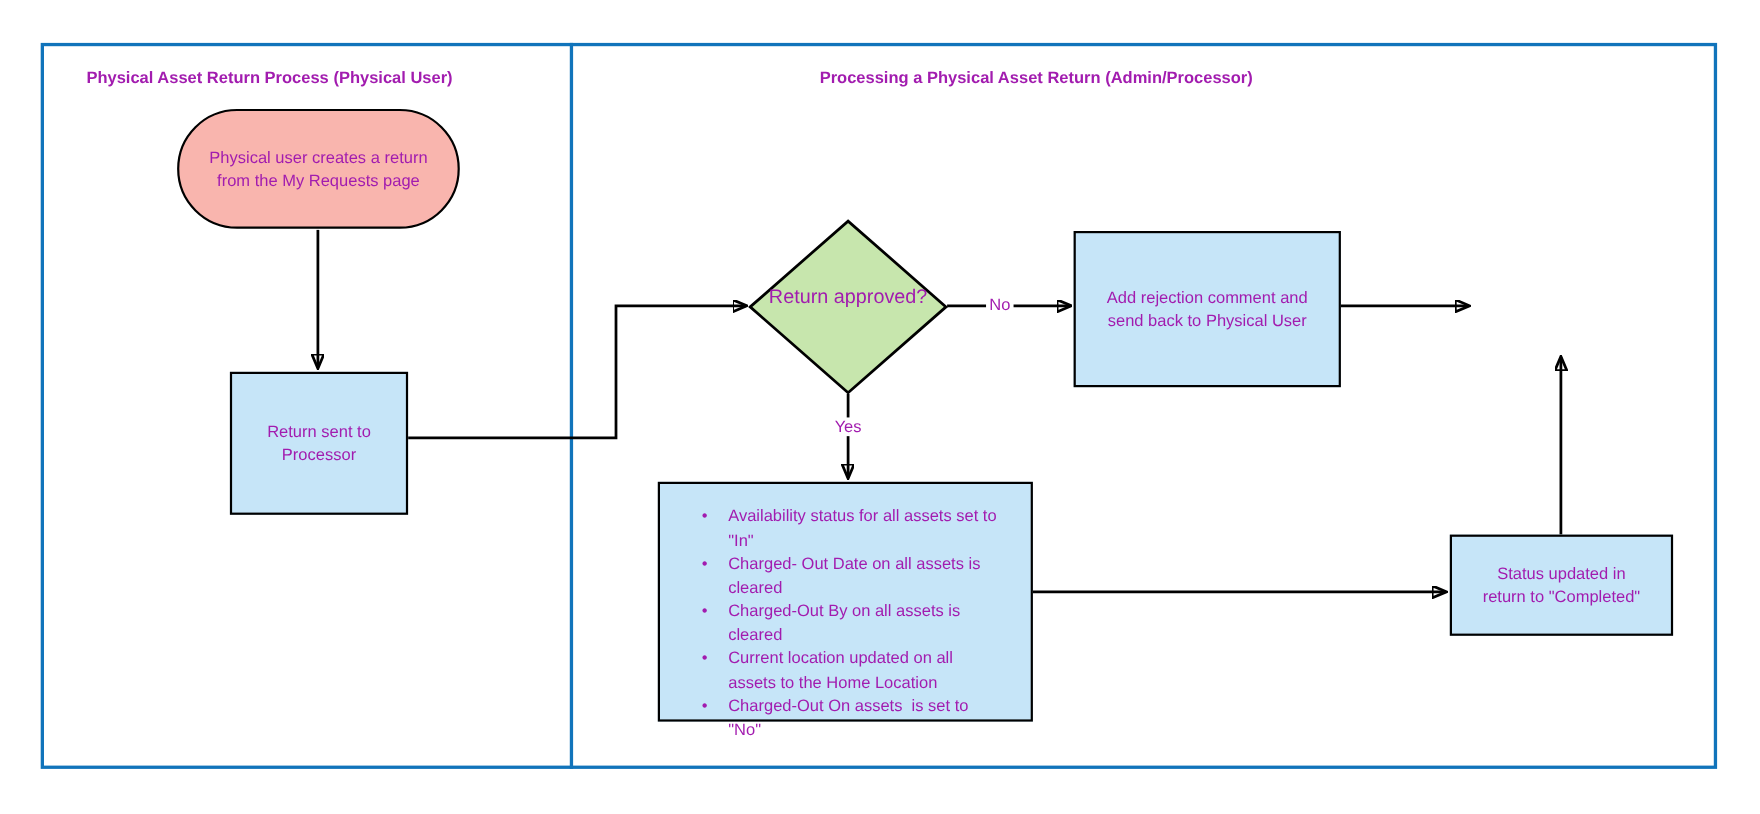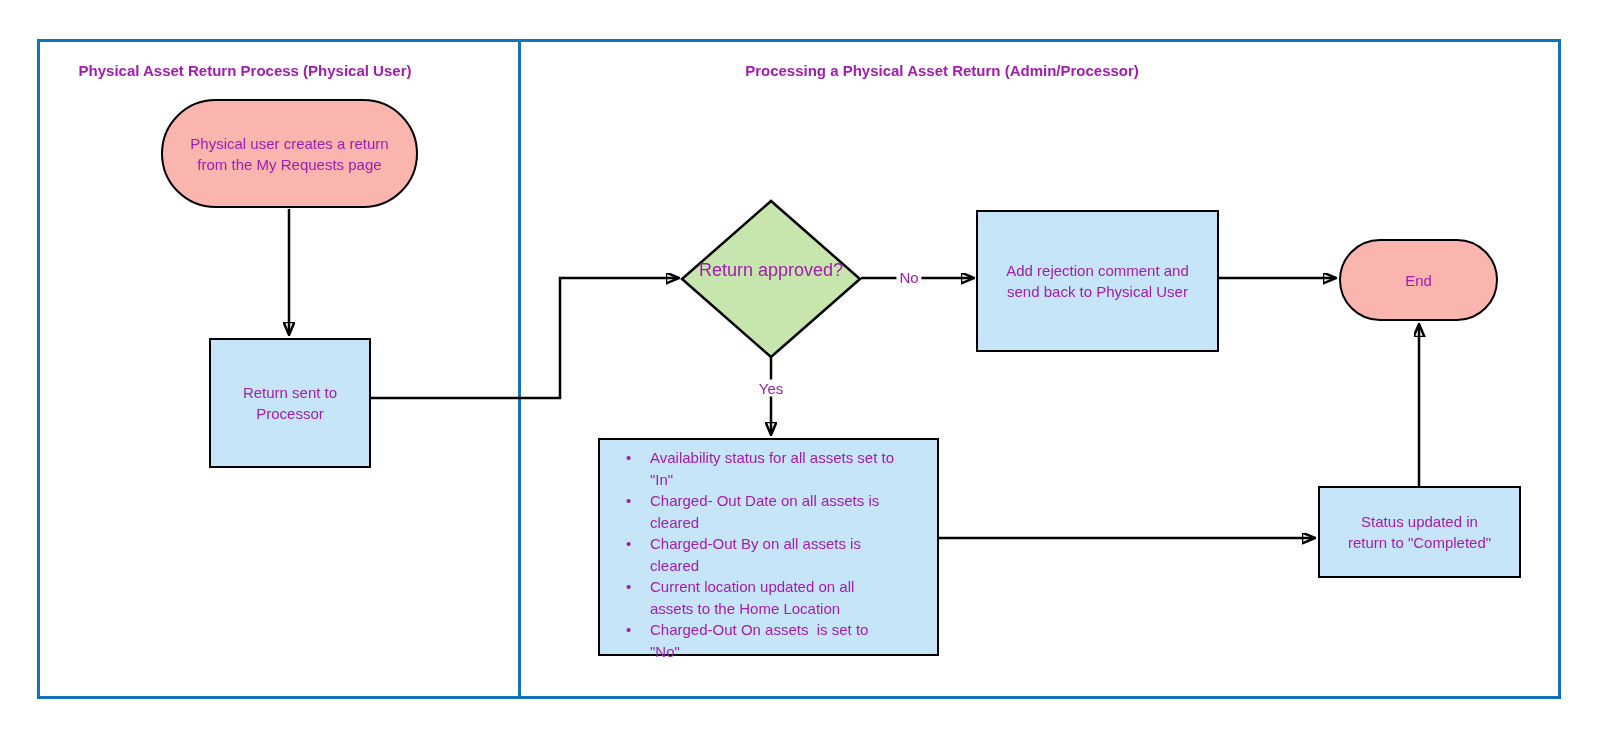--- a/index.html
+++ b/index.html
@@ -27,21 +27,21 @@
   .start-pill{left:161px;top:99px;width:257px;height:109px;border-radius:55px;padding:18px 12px;}
   .return-box{left:209px;top:338px;width:162px;height:130px;}
   .reject-box{left:976px;top:210px;width:243px;height:142px;padding:12px 6px;}
   .end-pill{left:1339px;top:239px;width:159px;height:82px;border-radius:41px;}
   .status-box{left:1318px;top:486px;width:203px;height:92px;padding:0 18px;}
 
   
   .actions-box{left:598px;top:438px;width:341px;height:218px;
                box-sizing:border-box;border:2.5px solid var(--stroke,#000);
                background:var(--process-fill,#C6E5F8);padding:7px 6px 0 0;}
-  .actions-box ul{margin:0;padding:0;list-style:none;}
+  .actions-box ul{margin:12px;padding:0;list-style:none;}
   .actions-box li{position:relative;padding-left:50px;font-size:15px;line-height:21.5px;
                   white-space:pre-wrap;}
   .actions-box li::before{content:"\2022";position:absolute;left:26px;top:0;}
 
   
   .decision-label{position:absolute;left:771px;top:270px;transform:translate(-50%,-50%);
                   font-size:18px;white-space:nowrap;}
 
   
   svg.connectors{position:absolute;left:0;top:0;width:1600px;height:740px;pointer-events:none;}
@@ -86,21 +86,20 @@
 from the My Requests page</div>
 
   <div class="node process return-box">Return sent to
 Processor</div>
 
   <div class="decision-label">Return approved?</div>
 
   <div class="node process reject-box">Add rejection comment and
 send back to Physical User</div>
 
-  <div class="node terminator end-pill">End</div>
 
   <div class="actions-box" style="position:absolute;">
     <ul>
       <li>Availability status for all assets set to
 "In"</li>
       <li>Charged- Out Date on all assets is
 cleared</li>
       <li>Charged-Out By on all assets is
 cleared</li>
       <li>Current location updated on all

